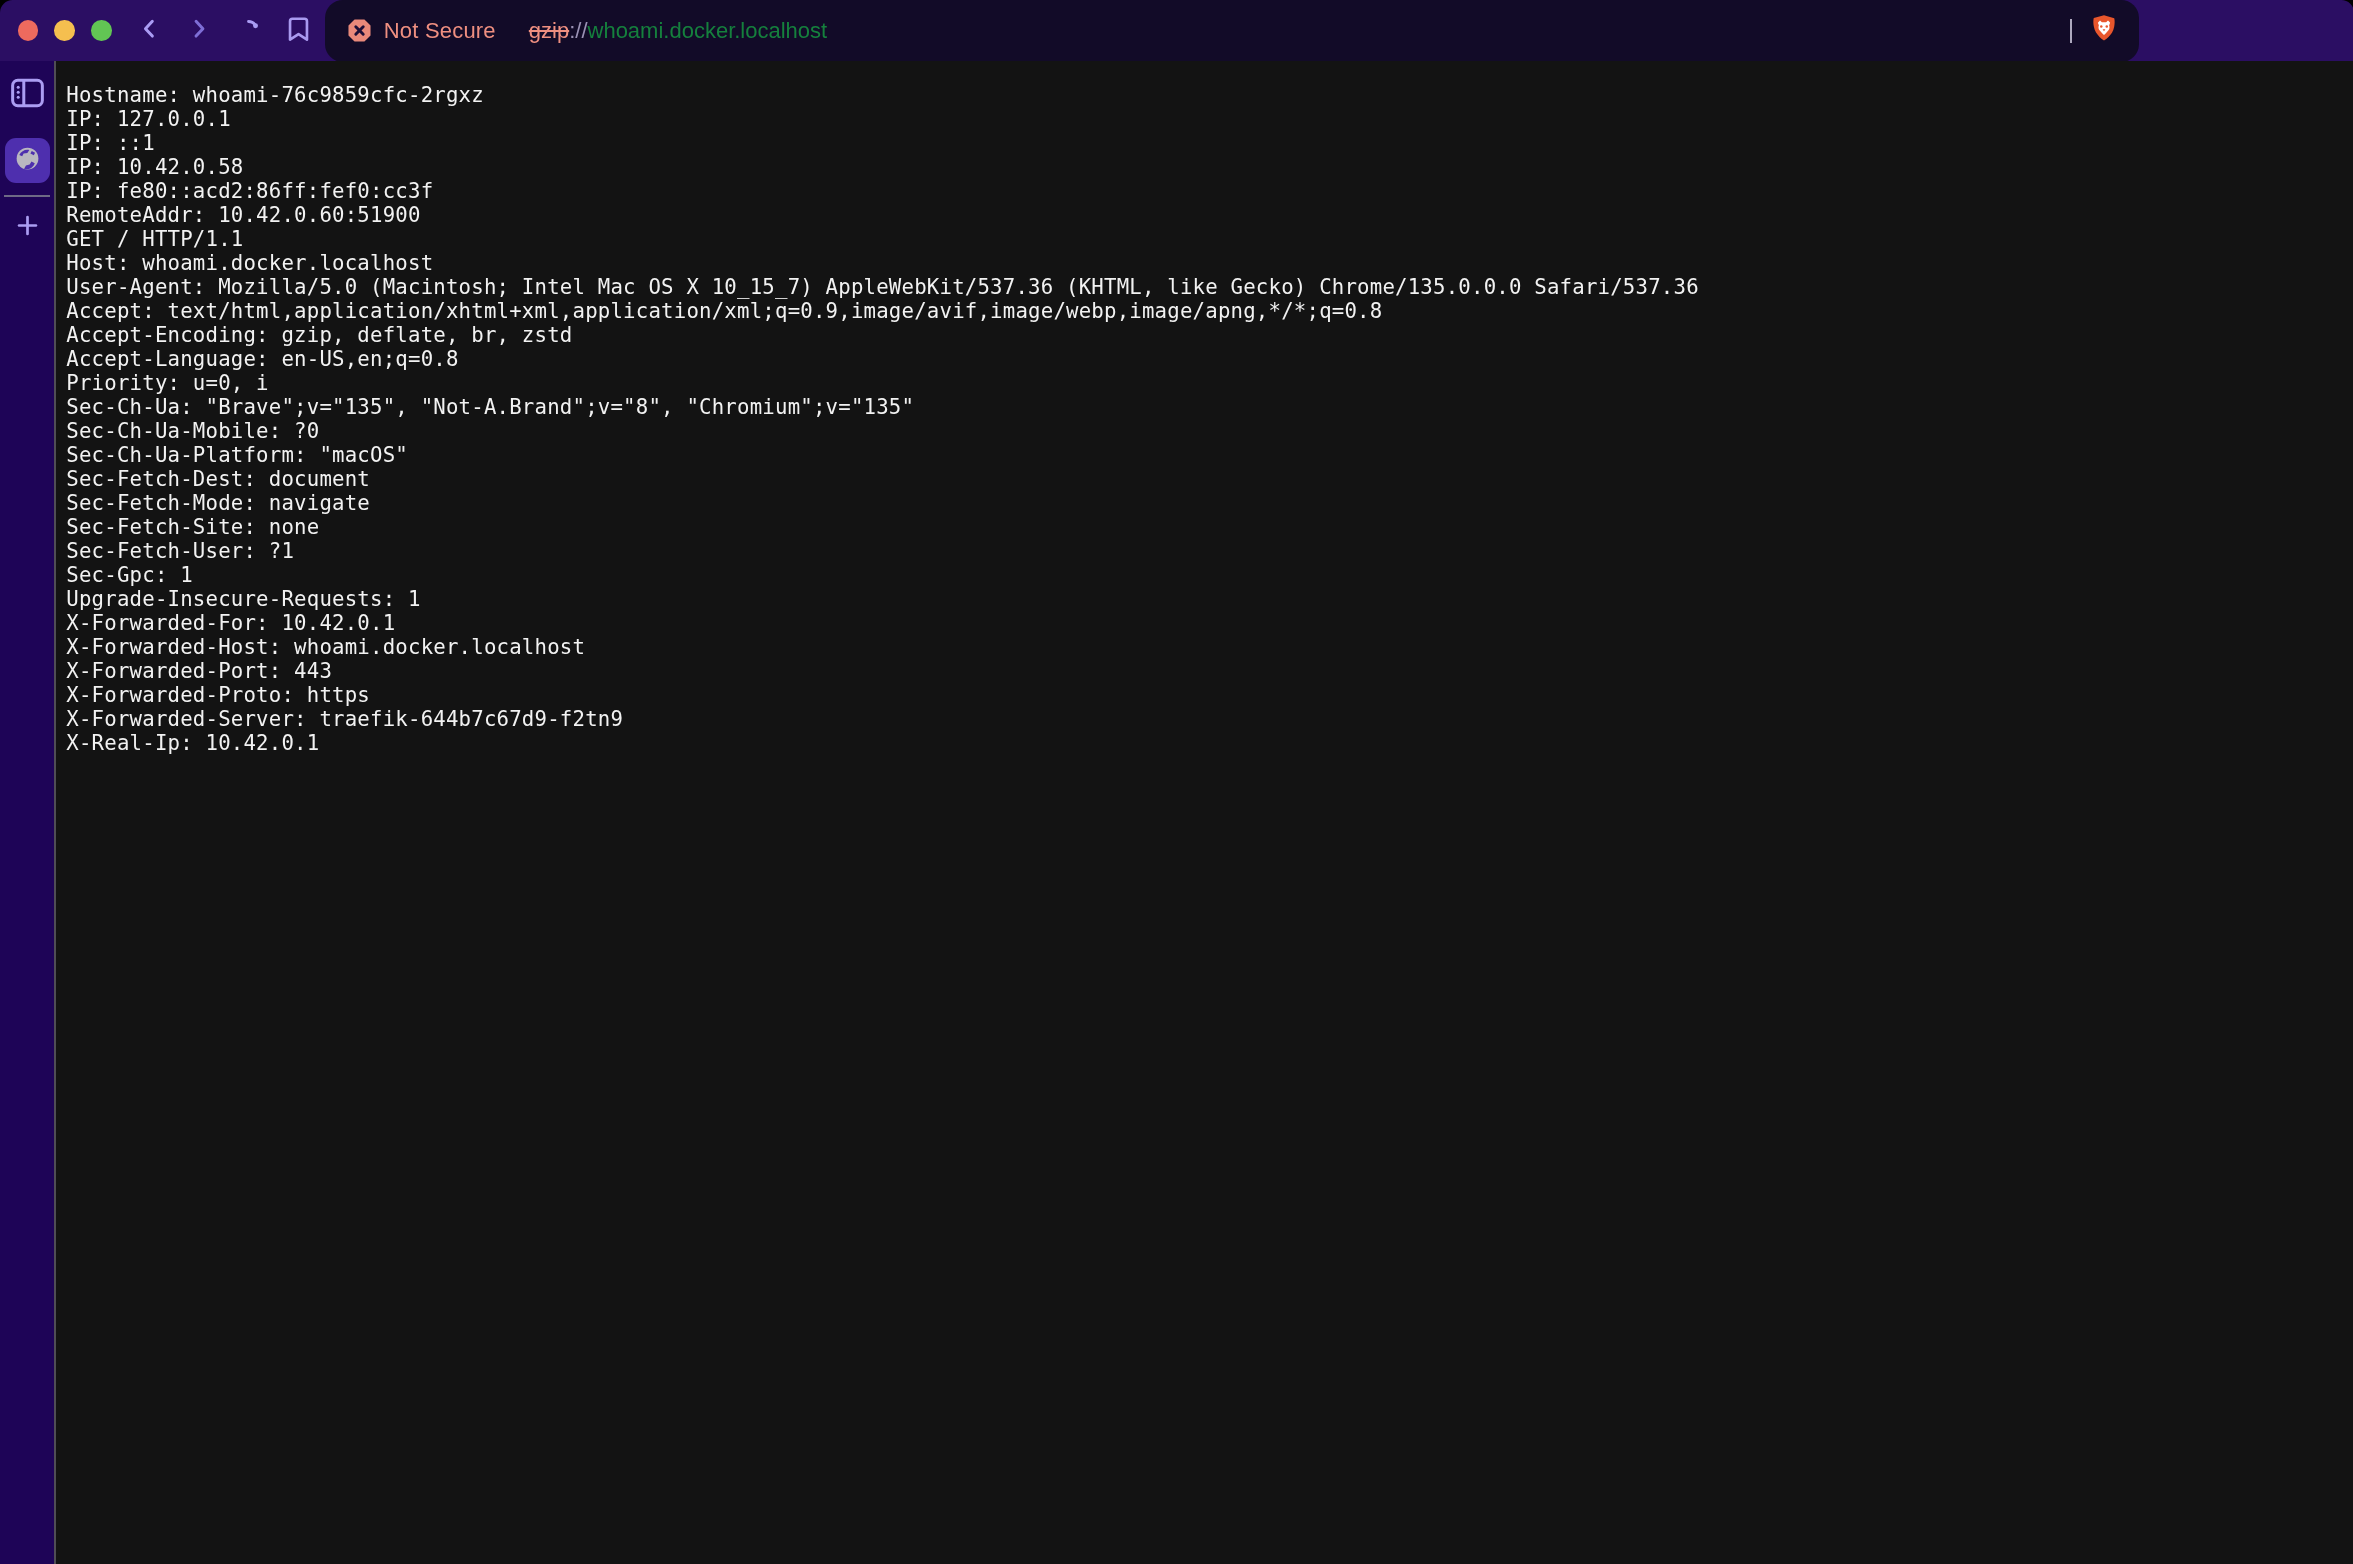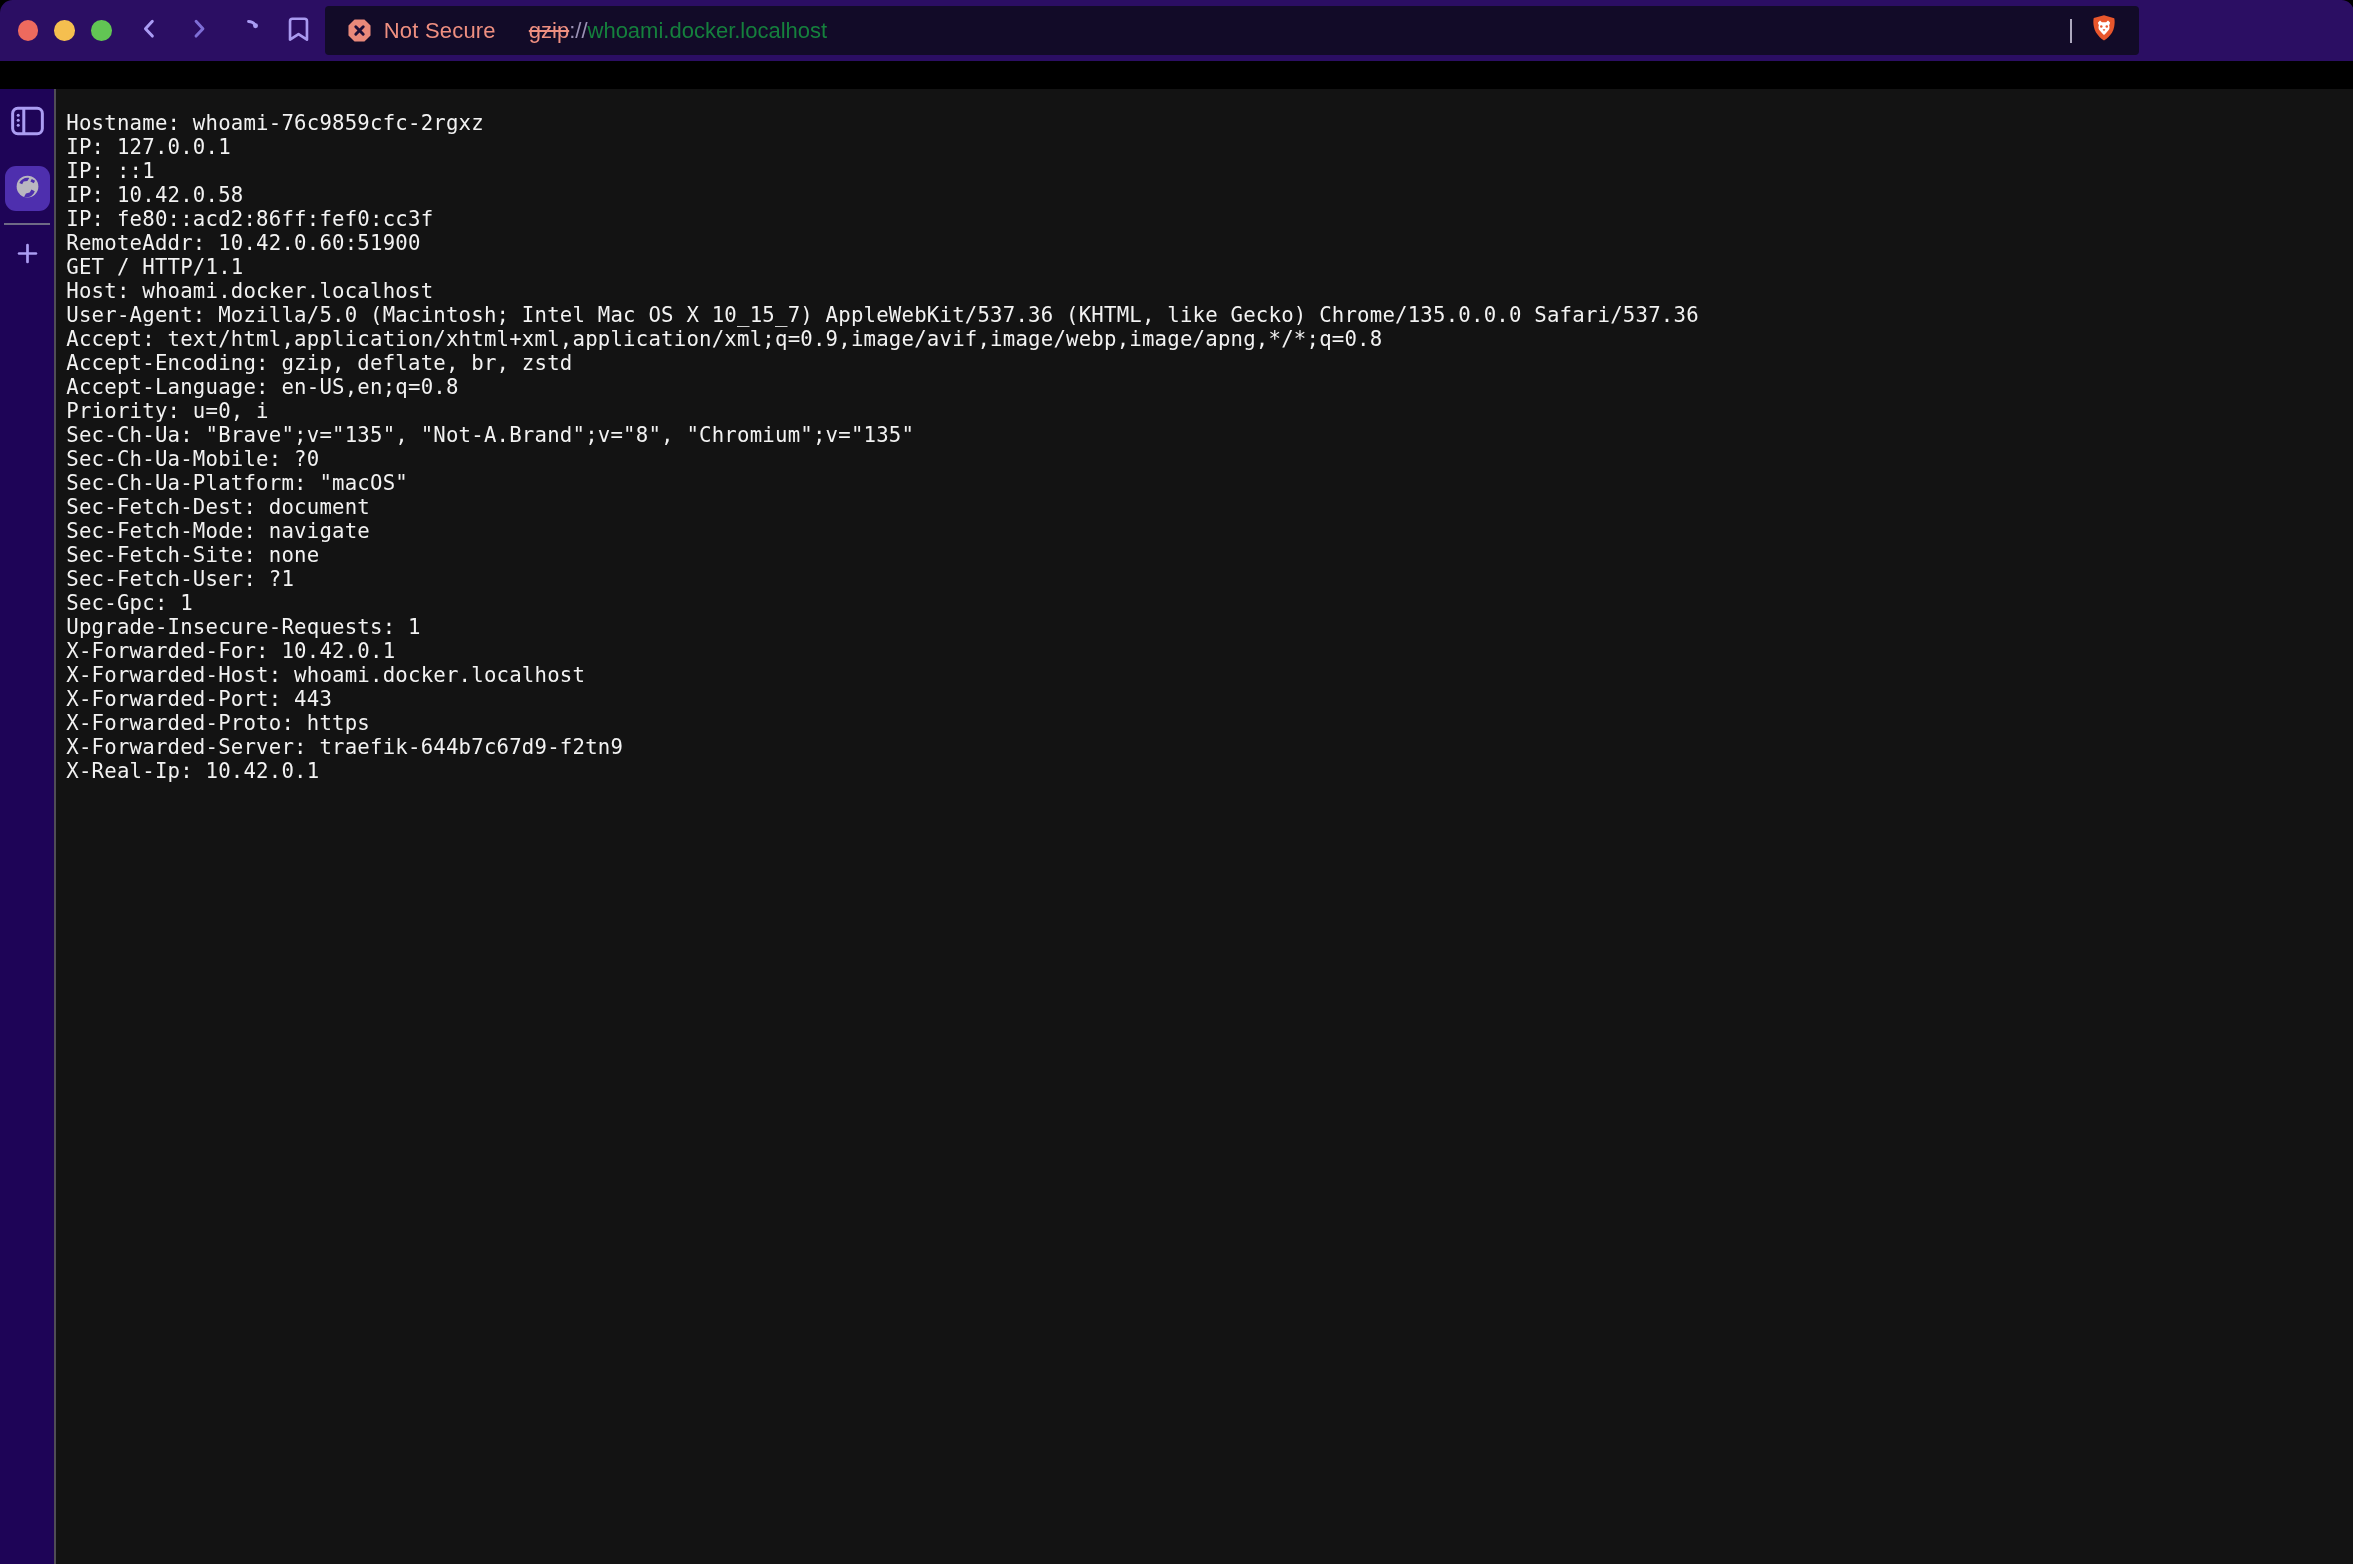--- a/index.html
+++ b/index.html
@@ -29,21 +29,21 @@
     width: 32px; height: 32px; border: none; background: transparent;
     display: flex; align-items: center; justify-content: center; cursor: pointer;
     padding: 0; flex: 0 0 auto;
   }
   .nav-btn:first-of-type { margin-left: 22px; }
   .nav-btn + .nav-btn { margin-left: 17.5px; }
   .bookmark-btn { margin-left: 164px; }
 
   .url-bar {
     margin-left: 11px; margin-right: 215px;
-    flex: 1 1 auto; height: 49px; border-radius: 4px;
+    flex: 1 1 auto; height: 62px; border-radius: 18px;
     background: var(--urlbar_bg);
     display: flex; align-items: center;
     padding: 0 19px 0 20.7px;
     font-size: 22px;
   }
   .not-secure-label { color: var(--warning); margin-left: 11px; letter-spacing: 0.2px; }
   .url-text { margin-left: 33px; white-space: nowrap; }
   .url-scheme { color: var(--warning); text-decoration: line-through; }
   .url-sep { color: #9a92b5; }
   .url-host { color: #15803d; }
@@ -51,21 +51,21 @@
     margin-left: auto; width: 1.6px; height: 24px;
     background: #c9c5d8; opacity: 0.85; flex: 0 0 auto;
   }
   .shields-btn {
     border: none; background: transparent; padding: 0; margin-left: 16px;
     width: 32px; height: 35px; display: flex; align-items: center; justify-content: center;
     cursor: pointer; flex: 0 0 auto;
   }
 
   
-  .main { flex: 1 1 auto; display: flex; min-height: 0; margin-top: 28px; }
+  .main { flex: 1 1 auto; display: flex; min-height: 0; }
 
   .sidebar {
     width: 56px; flex: 0 0 56px;
     background: var(--sidebar_bg);
     border-right: 2.4px solid var(--divider_gray);
     display: flex; flex-direction: column; align-items: center;
   }
   .sidebar-toggle {
     margin-top: 17.5px; width: 38px; height: 32px;
     border: none; background: transparent; padding: 0; cursor: pointer;

